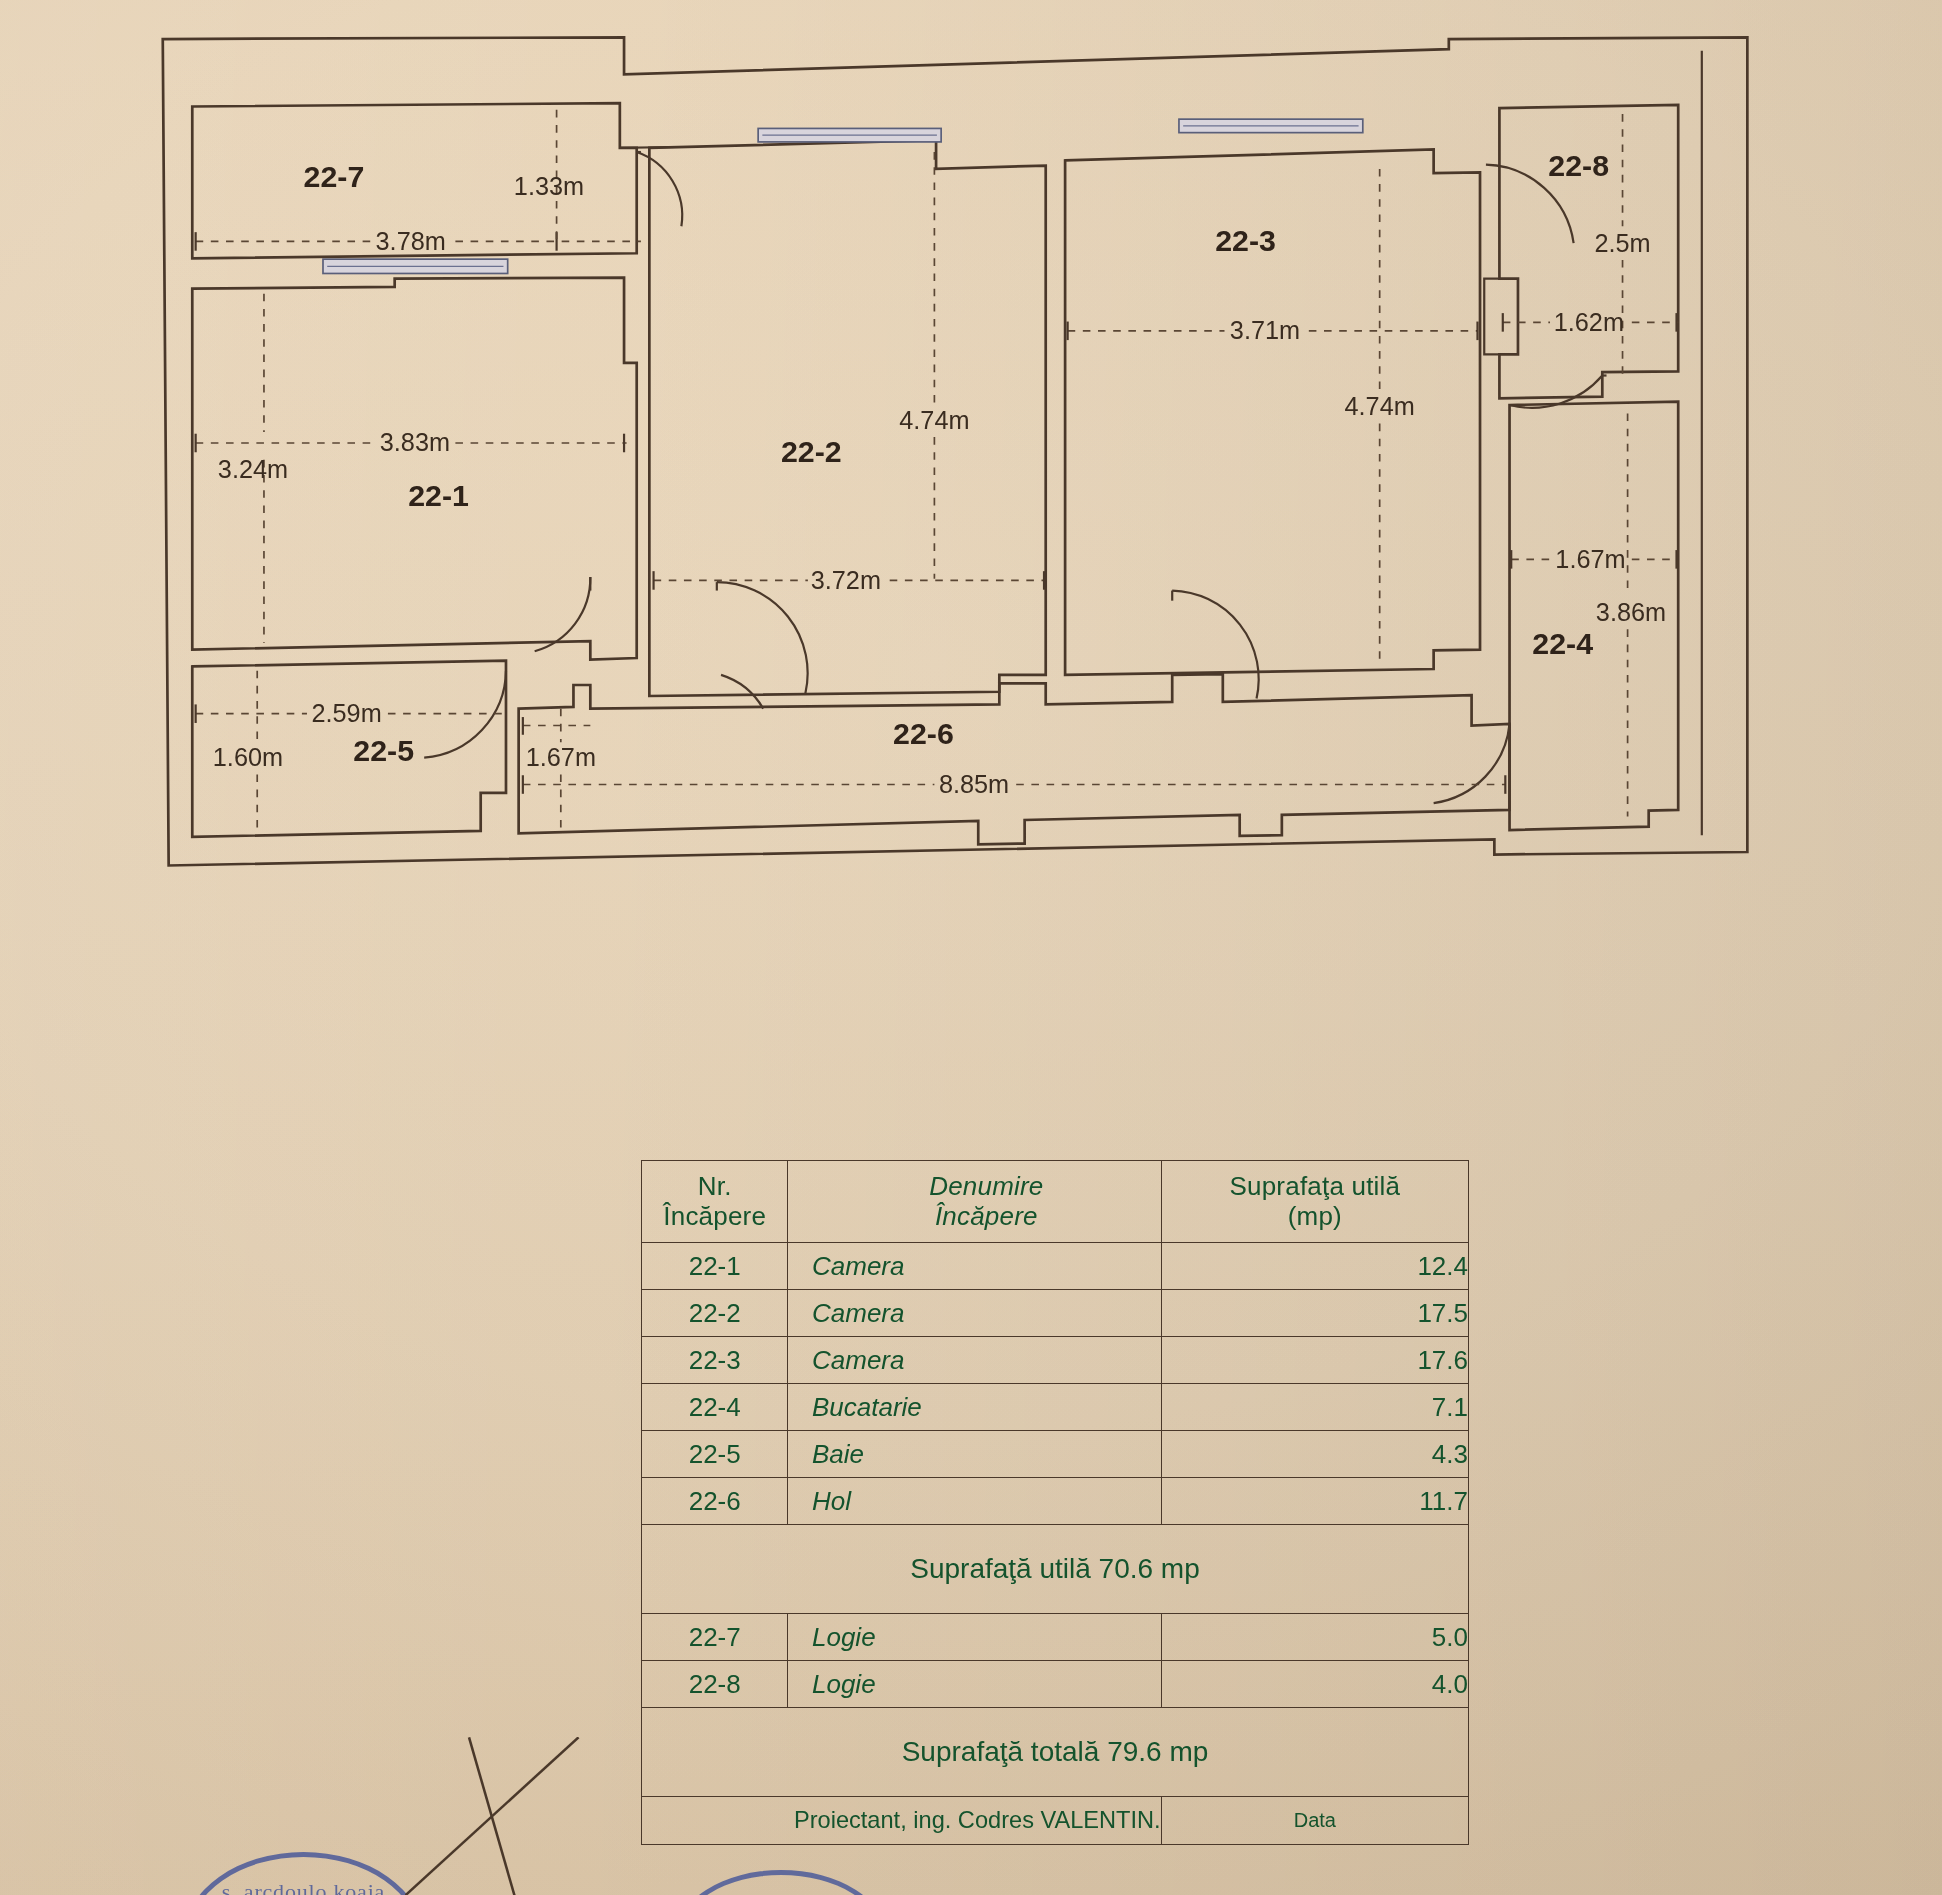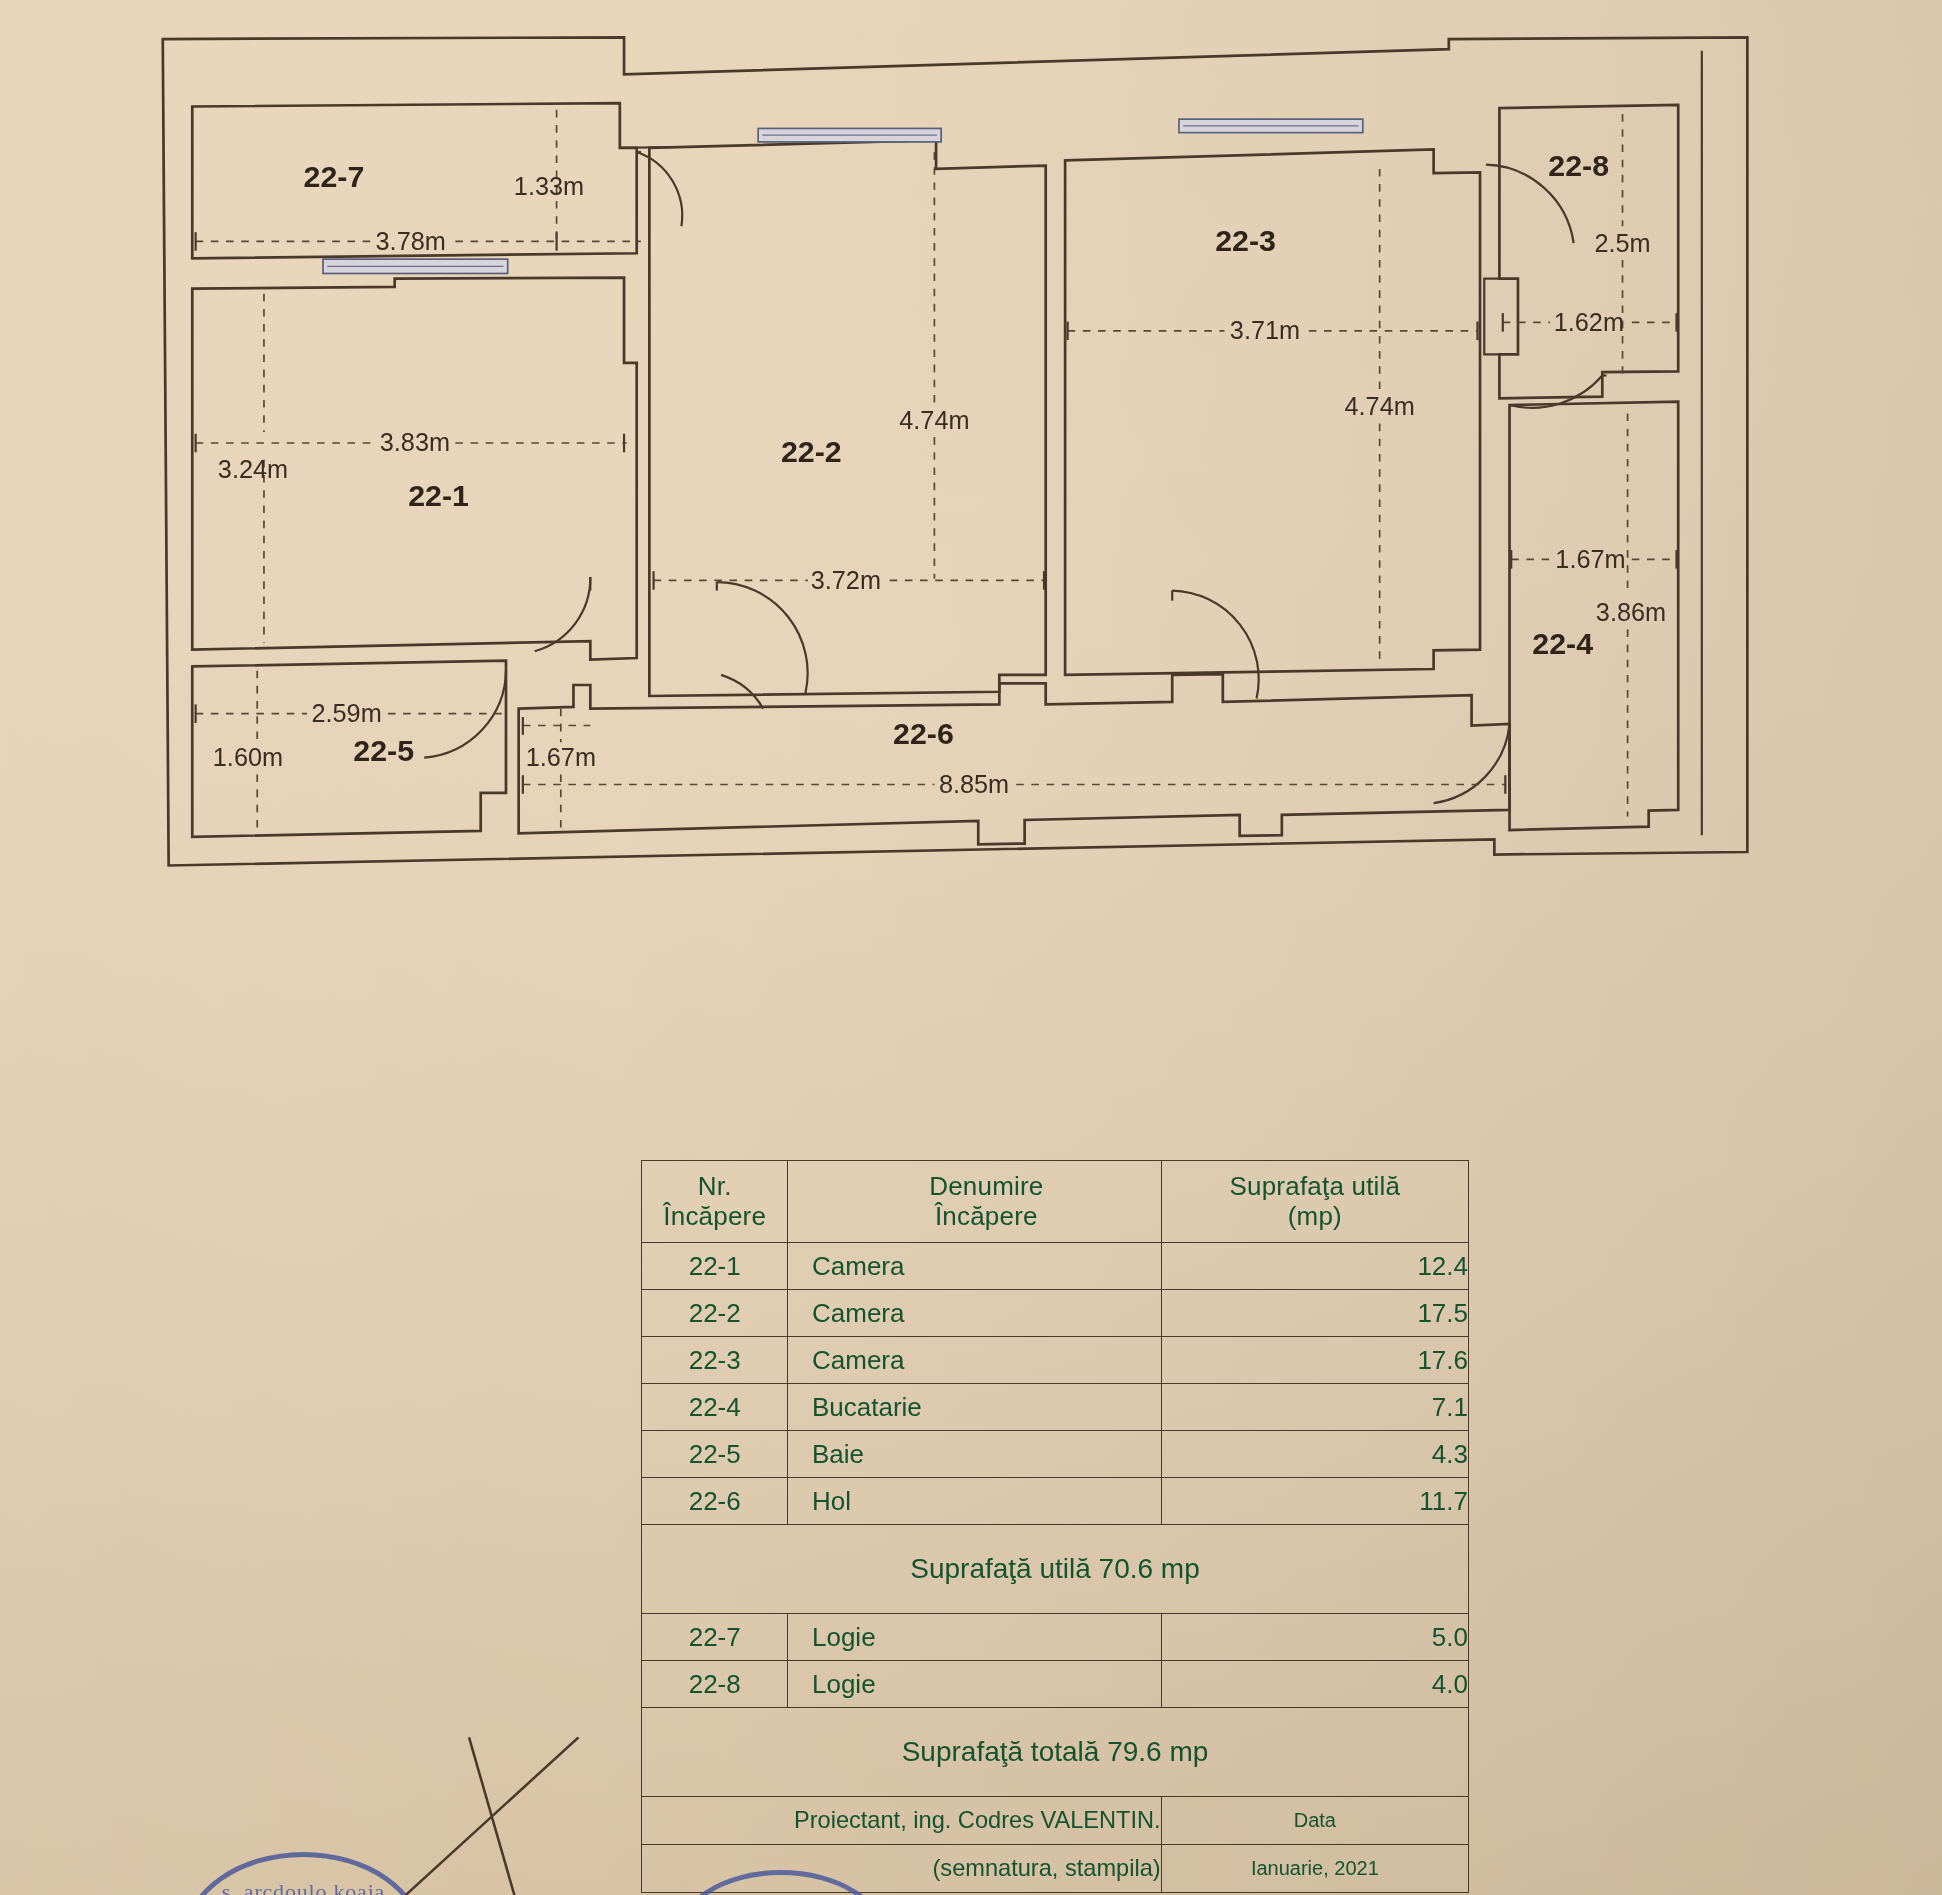--- a/index.html
+++ b/index.html
@@ -49,21 +49,21 @@
     font-size: 26px;
     color: #14532d;
   }
   table.schedule td, table.schedule th {
     border: 1.7px solid #4a382a;
     padding: 0;
     font-weight: normal;
     vertical-align: middle;
   }
   .col-nr   { width: 148px; text-align: center; }
-  .col-name { width: 363px; text-align: left;  padding-left: 23.6px !important; }
+  .col-name { width: 363px; text-align: left;  padding-left: 23.6px !important; font-style: italic; }
   .col-area { width: 318px; text-align: right; }
 
   th.hd {
     height: 81px;
     text-align: center;
     line-height: 1.12;
     font-size: 26px;
     letter-spacing: 0.2px;
   }
   td.rowcell { height: 46px; }
@@ -373,24 +373,20 @@
       </tr>
 
       <tr>
         <td class="sumcell" colspan="3">Suprafaţă totală  79.6 mp</td>
       </tr>
 
       <tr>
         <td class="signcell" colspan="2">Proiectant, ing. Codres VALENTIN.</td>
         <td class="datecell">Data</td>
       </tr>
-      <tr>
-        <td class="signcell" colspan="2">(semnatura, stampila)</td>
-        <td class="datecell">Ianuarie, 2021</td>
-      </tr>
 
     </tbody>
   </table>
 </div>
 
 <div class="seal" style="left:184px; top:1852px; width:229px; height:160px;">
   <div class="sealtxt">s. arcdoulo koaia</div>
 </div>
 <div class="seal" style="left:675px; top:1870px; width:202px; height:126px; border-width:5px;"></div>
 

